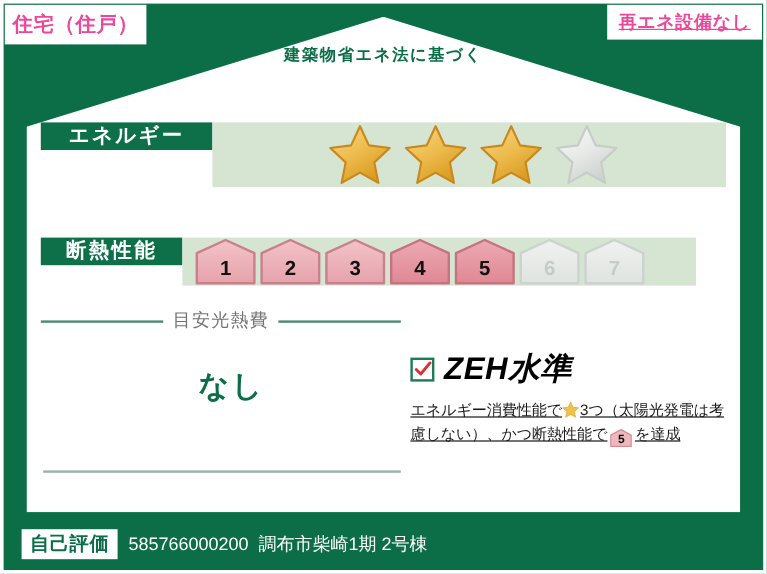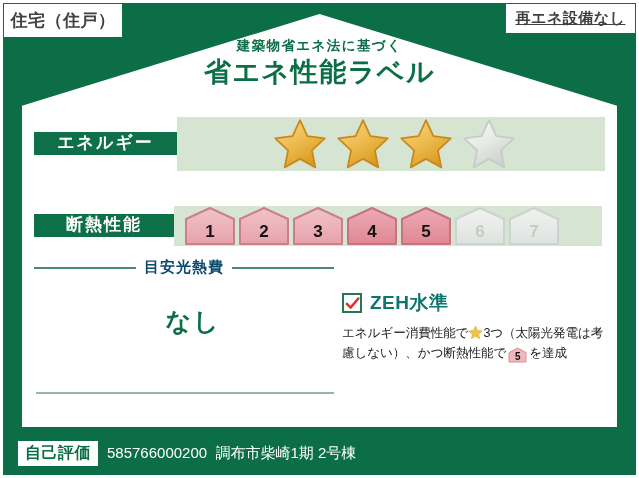--- a/index.html
+++ b/index.html
@@ -40,21 +40,21 @@
     width: 595px;
     height: 413px;
     background: #ffffff;
     clip-path: polygon(0% 22.2%, 50% 0%, 100% 22.2%, 100% 100%, 0% 100%);
   }
 
   
   .corner-tag {
     position: absolute;
     background: #ffffff;
-    color: #404040;
+    color: #ec4899;
     font-weight: bold;
     display: flex;
     align-items: center;
     justify-content: center;
     letter-spacing: 0.5px;
     box-sizing: border-box;
   }
   .tag-left {
     left: 4px;
     top: 4px;
@@ -93,21 +93,21 @@
     color: #0b6e47;
     letter-spacing: 1.5px;
     margin-top: 3px;
     line-height: 1.15;
   }
 
   
   .perf-row {
     position: absolute;
     display: flex;
-    align-items: center;
+    align-items: flex-start;
   }
   .perf-label {
     background: #0e7049;
     color: #ffffff;
     font-weight: bold;
     display: flex;
     flex-direction: column;
     align-items: center;
     justify-content: center;
     letter-spacing: 2px;
@@ -121,21 +121,21 @@
     box-sizing: border-box;
   }
 
   
   .row-energy { left: 34px; top: 102px; width: 571px; height: 83px; }
   .row-energy .perf-label { width: 143px; font-size: 17px; }
   .row-energy .perf-value { width: 428px; justify-content: center; padding-left: 6px; }
 
   
   .row-insul { left: 34px; top: 198px; width: 571px; height: 55px; }
-  .row-insul .perf-label { width: 140px; font-size: 17px; }
+  .row-insul .perf-label { width: 118px; font-size: 17px; }
   .row-insul .perf-value { width: 428px; justify-content: flex-start; padding-left: 10px; }
 
   
   .stars { display: flex; align-items: center; gap: 7px; }
   .star { width: 56px; height: 54px; display: block; }
 
   
   .houses { display: flex; align-items: flex-end; gap: 2px; }
   .house {
     position: relative;
@@ -166,22 +166,22 @@
     align-items: center;
     gap: 8px;
   }
   .cost-head .rule {
     flex: 1;
     height: 2px;
     background: #4b8a74;
   }
   .cost-head .cost-title {
     font-size: 15px;
-    font-weight: bold;
-    color: #0c4a6e;
+    font-weight: normal;
+    color: #737373;
     letter-spacing: 1px;
     white-space: nowrap;
   }
   .cost-value {
     position: absolute;
     left: 43px;
     top: 305px;
     width: 300px;
     text-align: center;
     font-size: 25px;
@@ -216,31 +216,33 @@
     border: 2px solid #1f7a55;
     box-sizing: border-box;
     background: #ffffff;
     display: flex;
     align-items: center;
     justify-content: center;
     flex: 0 0 auto;
   }
   .zeh-check svg { width: 15px; height: 15px; display: block; }
   .zeh-title {
-    font-size: 19px;
-    font-weight: bold;
-    color: #0f766e;
+    font-size: 26px;
+    font-weight: bold;
+    color: #000000;
     letter-spacing: 0.5px;
+    font-style: italic;
   }
   .zeh-desc {
     margin-top: 7px;
     font-size: 12.6px;
     color: #1a1a1a;
     line-height: 1.62;
     letter-spacing: -0.1px;
+    text-decoration: underline;
   }
   .inline-star { display: inline-block; vertical-align: -3px; width: 15px; height: 15px; }
   .inline-badge {
     display: inline-block;
     vertical-align: -3px;
     position: relative;
     width: 19px;
     height: 16px;
     margin: 0 2px;
   }
@@ -302,21 +304,20 @@
 
   <div class="corner-tag tag-left">
     <span>住宅（住戸）</span>
   </div>
   <div class="corner-tag tag-right">
     <span>再エネ設備なし</span>
   </div>
 
   <div class="title-wrap">
     <div class="title-sub">建築物省エネ法に基づく</div>
-    <div class="title-main">省エネ性能ラベル</div>
   </div>
 
   <div class="perf-row row-energy">
     <div class="perf-label">
       <span>エネルギー</span>
     </div>
     <div class="perf-value">
       <div class="stars" id="stars-container">
           <svg viewBox="0 0 24 24" class="star">
             <defs>

